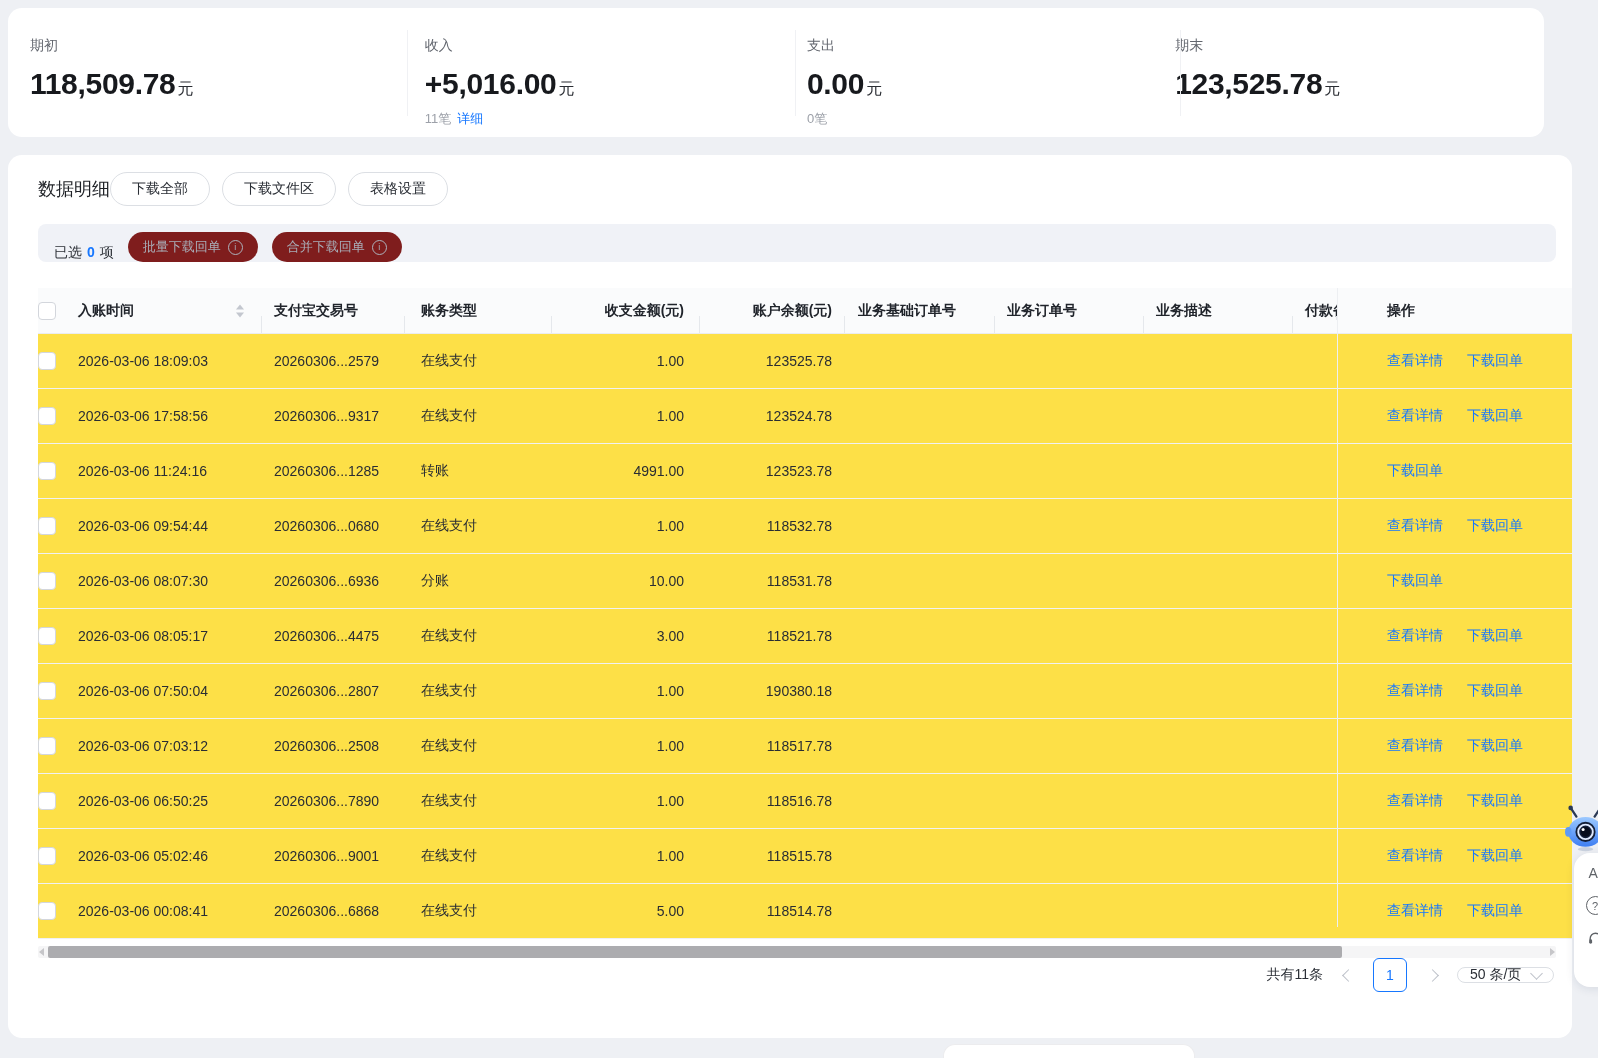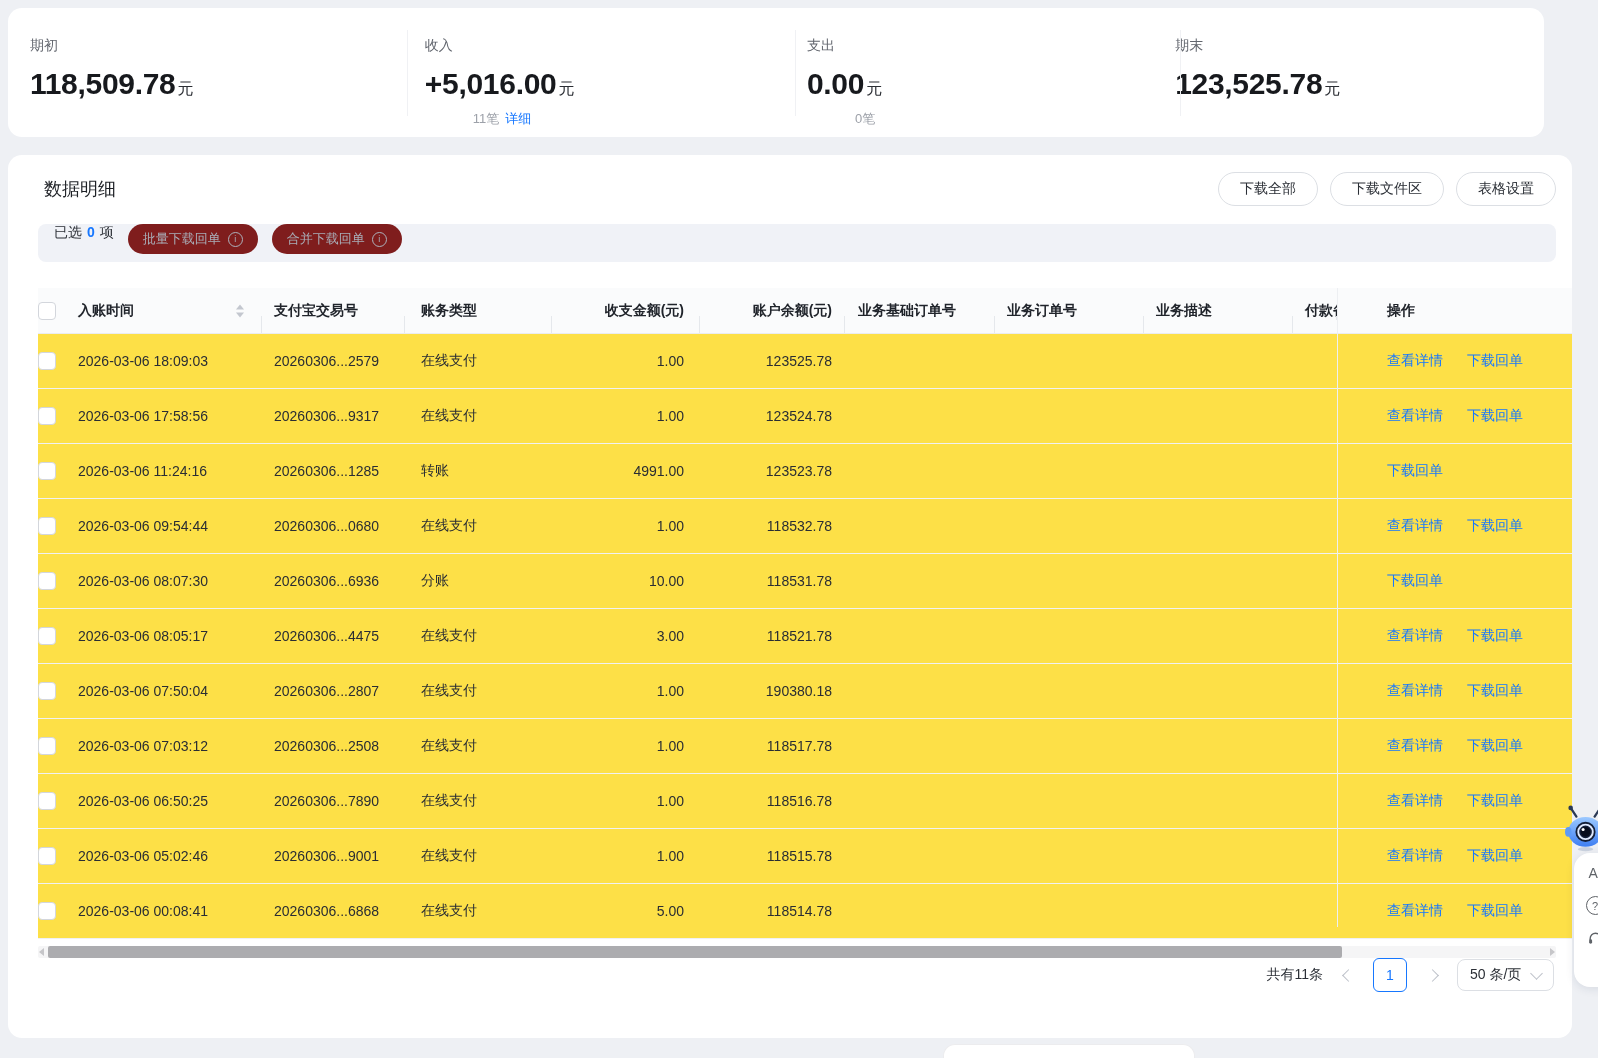--- a/index.html
+++ b/index.html
@@ -15,33 +15,33 @@
   .summary-card{left:8px;top:8px;width:1536px;height:129px;display:flex;}
   .sum-col{box-sizing:border-box;padding-top:29px;position:relative;}
   .sum-col:nth-child(1){width:399px;padding-left:22px;}
   .sum-col:nth-child(2){width:388px;padding-left:25px;}
   .sum-col:nth-child(3){width:385px;padding-left:26px;}
   .sum-col:nth-child(4){width:392px;padding-left:16px;}
   .sum-divider{position:absolute;top:22px;width:1px;height:86px;background:#f0f1f4;}
   .sum-label{font-size:14px;color:#61656d;}
   .sum-value{margin-top:12px;font-size:30px;font-weight:600;color:#17191d;letter-spacing:-.3px;}
   .sum-unit{font-size:16px;font-weight:400;color:#2a2d33;margin-left:2px;}
-  .sum-sub{margin-top:9px;font-size:13px;color:#9da1a9;height:16px;margin-left:48px;}
+  .sum-sub{margin-top:9px;font-size:13px;color:#9da1a9;height:16px;}
   .sum-link{color:#1677ff;margin-left:6px;text-decoration:none;cursor:pointer;}
 
   
   .main-card{left:8px;top:155px;width:1564px;height:883px;}
-  .panel-head{position:absolute;left:36px;right:16px;top:14px;height:40px;display:flex;justify-content:space-between;align-items:center;}
+  .panel-head{position:absolute;left:30px;right:16px;top:14px;height:40px;display:flex;align-items:center;}
   .panel-title{font-size:18px;font-weight:500;color:#1e2126;}
   .toolbar{display:flex;gap:12px;}
   .btn-pill{height:34px;padding:0 21px;border:1px solid #dcdfe4;border-radius:17px;background:#fff;
     font-size:14px;color:#2b2f36;display:flex;align-items:center;cursor:pointer;font-family:inherit;}
 
   .selection-bar{position:absolute;left:30px;right:16px;top:69px;height:38px;background:#f0f2f7;border-radius:8px;
-    display:flex;align-items:flex-start;padding:0 16px;gap:14px;box-sizing:border-box;font-size:14px;color:#2b2f36;}
+    display:flex;align-items:flex-end;padding:0 16px;gap:14px;box-sizing:border-box;font-size:14px;color:#2b2f36;}
   .sel-count{color:#1677ff;font-weight:600;margin:0 5px;}
   .btn-disabled{height:30px;padding:0 15px;background:#7f1d1d;border:none;border-radius:15px;color:#a9aeb8;
     font-size:13px;display:flex;align-items:center;gap:7px;cursor:not-allowed;font-family:inherit;}
   .info-icon{width:13px;height:13px;border:1px solid #adb2bc;border-radius:50%;display:flex;align-items:center;
     justify-content:center;font-size:9px;line-height:1;color:#a9aeb8;font-style:normal;}
 
   
   .table{position:absolute;left:30px;top:133px;width:1534px;}
   .t-head{display:flex;align-items:center;height:45px;background:#fafbfc;border-bottom:1px solid #ebedf0;
     font-size:14px;font-weight:700;color:#20242b;}
@@ -76,21 +76,21 @@
   .scroll-arrow.right{right:1px;border-left:5px solid #c6c6c9;}
 
   
   .pagination{position:absolute;right:18px;top:804px;height:32px;display:flex;align-items:center;gap:15px;font-size:14px;color:#2b2f36;}
   .chev{display:inline-block;width:8px;height:8px;border-left:1.6px solid #bcc0c8;border-bottom:1.6px solid #bcc0c8;}
   .chev.left{transform:rotate(45deg);}
   .chev.right{transform:rotate(-135deg);}
   .chev.down{transform:rotate(-45deg);margin-top:-3px;}
   .page-btn{width:32px;height:32px;border:1px solid #1677ff;border-radius:6px;color:#1677ff;display:flex;
     align-items:center;justify-content:center;background:#fff;cursor:pointer;}
-  .page-size{height:32px;min-width:97px;border:1px solid #dcdfe4;border-radius:8px;background:#fff;display:flex;
+  .page-size{height:16px;min-width:97px;border:1px solid #dcdfe4;border-radius:8px;background:#fff;display:flex;
     align-items:center;justify-content:space-between;padding:1px 12px;box-sizing:border-box;cursor:pointer;}
   .nav-arrow{width:20px;height:20px;display:flex;align-items:center;justify-content:center;cursor:pointer;}
 
   
   .robot{position:absolute;left:1563px;top:804px;width:46px;height:48px;cursor:pointer;z-index:5;}
   .side-panel{position:absolute;left:1574px;top:853px;width:42px;height:134px;background:#fff;
     border-radius:16px 0 0 16px;box-shadow:0 2px 10px rgba(20,40,80,.10);display:flex;flex-direction:column;
     align-items:center;padding-top:12px;gap:15px;box-sizing:border-box;z-index:4;}
   .sp-ai{font-size:14px;color:#5f6368;cursor:pointer;}
   .sp-help{width:17px;height:17px;border:1.4px solid #5f6368;border-radius:50%;display:flex;align-items:center;

